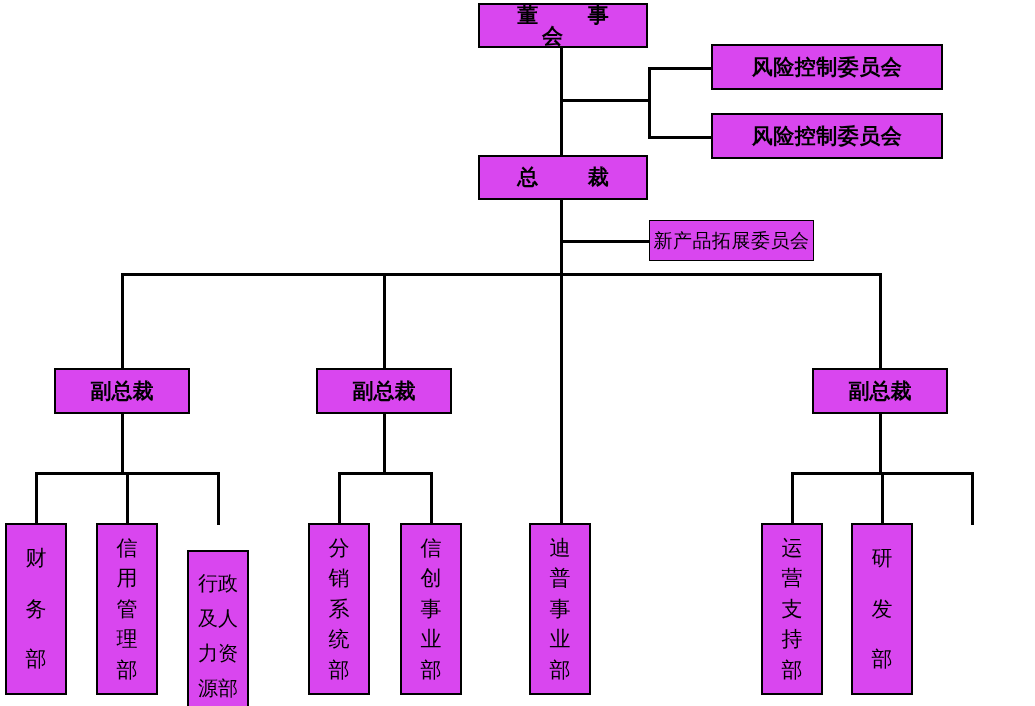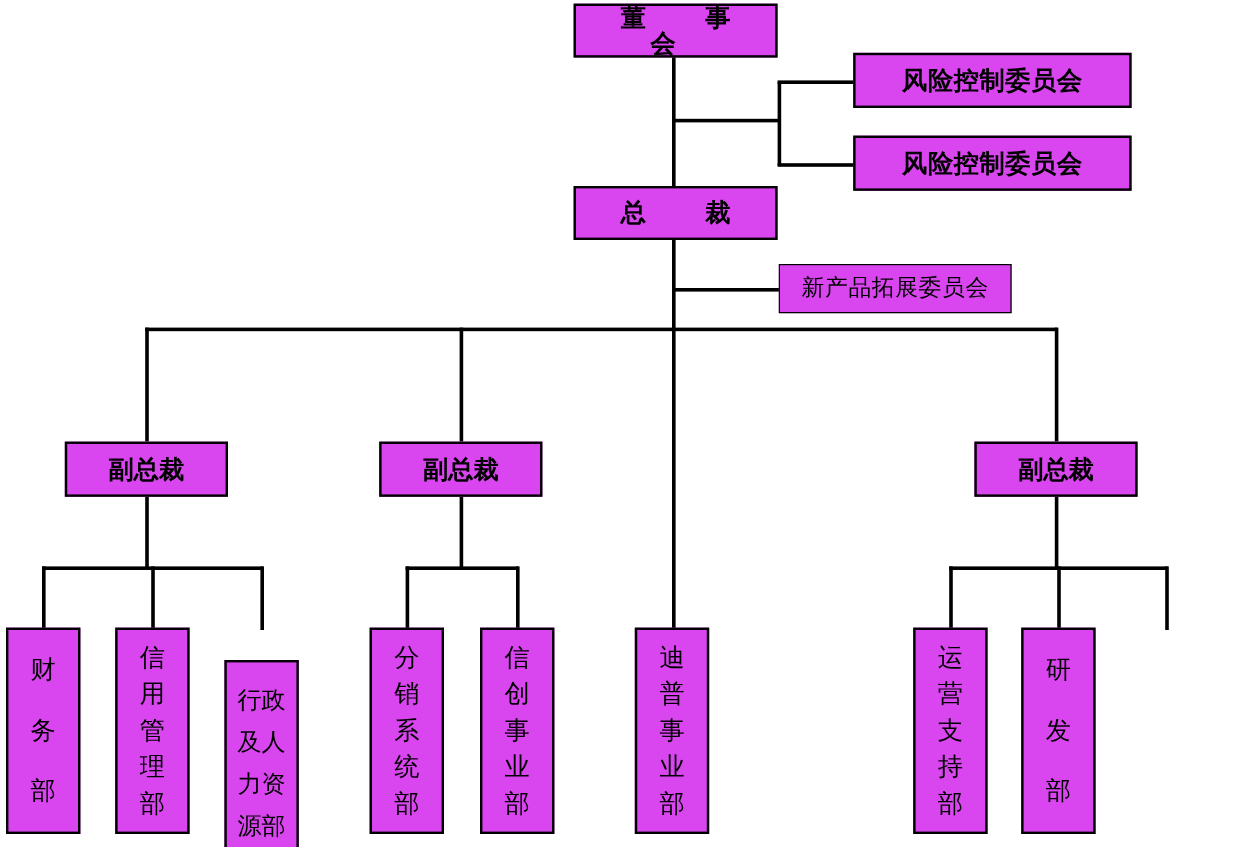--- a/index.html
+++ b/index.html
@@ -132,21 +132,21 @@
   </div>
 
   <div class="box h-box wide-spaced" style="left:478px; top:155px; width:170px; height:45px;">
     <span class="box-label">总 裁</span>
   </div>
 
   <div class="box h-box committee" style="left:711px; top:113px; width:232px; height:46px;">
     <span class="box-label">风险控制委员会</span>
   </div>
 
-  <div class="box h-box small-committee thin" style="left:649px; top:220px; width:194px; height:41px;">
+  <div class="box h-box small-committee thin" style="left:649px; top:220px; width:165px; height:41px;">
     <span class="box-label">新产品拓展委员会</span>
   </div>
 
   <div class="box h-box" style="left:54px; top:368px; width:136px; height:46px;">
     <span class="box-label">副总裁</span>
   </div>
 
   <div class="box h-box" style="left:316px; top:368px; width:136px; height:46px;">
     <span class="box-label">副总裁</span>
   </div>

